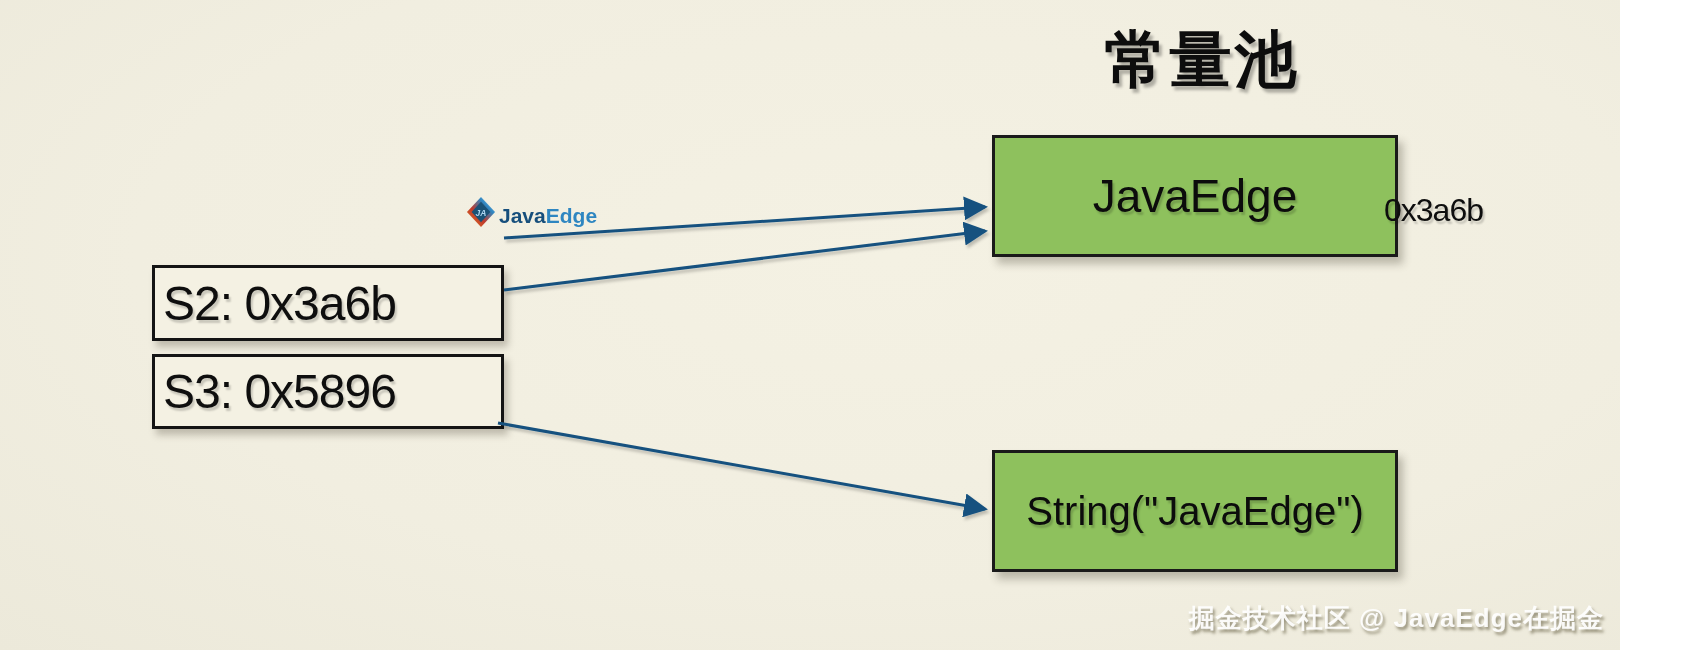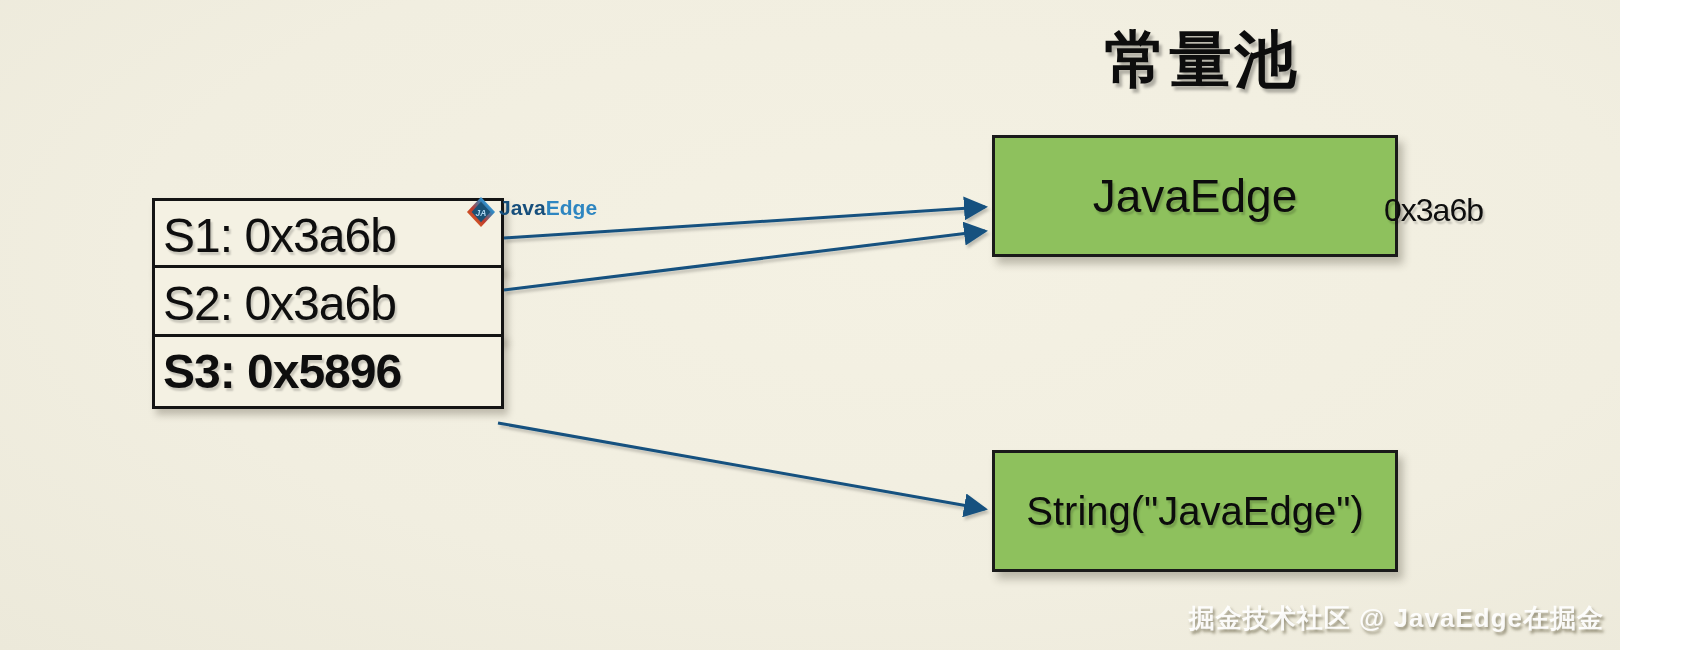--- a/index.html
+++ b/index.html
@@ -45,21 +45,21 @@
   .sbox .slabel {
     font-size: 48px;
     letter-spacing: -1px;
     color: #0e0e0e;
     padding-left: 8px;
     white-space: nowrap;
     text-shadow: 2px 3px 2px rgba(0,0,0,0.18);
   }
   .sbox.s1 { top: 198px; height: 74px; }
   .sbox.s2 { top: 265px; height: 76px; }
-  .sbox.s3 { top: 334px; height: 75px; font-weight: bold; }
+  .sbox.s3 { top: 354px; height: 75px; }
 
   
   .gbox {
     position: absolute;
     left: 992px;
     width: 406px;
     height: 122px;
     box-sizing: border-box;
     border: 3px solid #1a1a1a;
     background: #8ec15d;
@@ -90,21 +90,21 @@
   }
   .addr.a1 { top: 192px; }
   .addr.a2 { top: 488px; }
 
   
   .logo {
     position: absolute;
     left: 466px;
     top: 196px;
     display: flex;
-    align-items: flex-start;
+    align-items: flex-end;
     gap: 3px;
   }
   .logo-text {
     font-size: 21px;
     font-weight: bold;
     letter-spacing: 0px;
     white-space: nowrap;
   }
   .logo-text .lj { color: #174f7c; }
   .logo-text .le { color: #2e86c1; }
@@ -135,23 +135,20 @@
     margin-top: 25px;
   }
 </style>
 </head>
 <body>
 
 <div class="canvas">
 
   <h1 class="title">常量池</h1>
 
-  <div class="sbox s1">
-    <span class="slabel">S1: 0x3a6b</span>
-  </div>
   <div class="sbox s2">
     <span class="slabel">S2: 0x3a6b</span>
   </div>
   <div class="sbox s3">
     <span class="slabel">S3: 0x5896</span>
   </div>
 
   <div class="logo">
     <svg width="30" height="32" viewBox="0 0 32 34">
       <defs>

